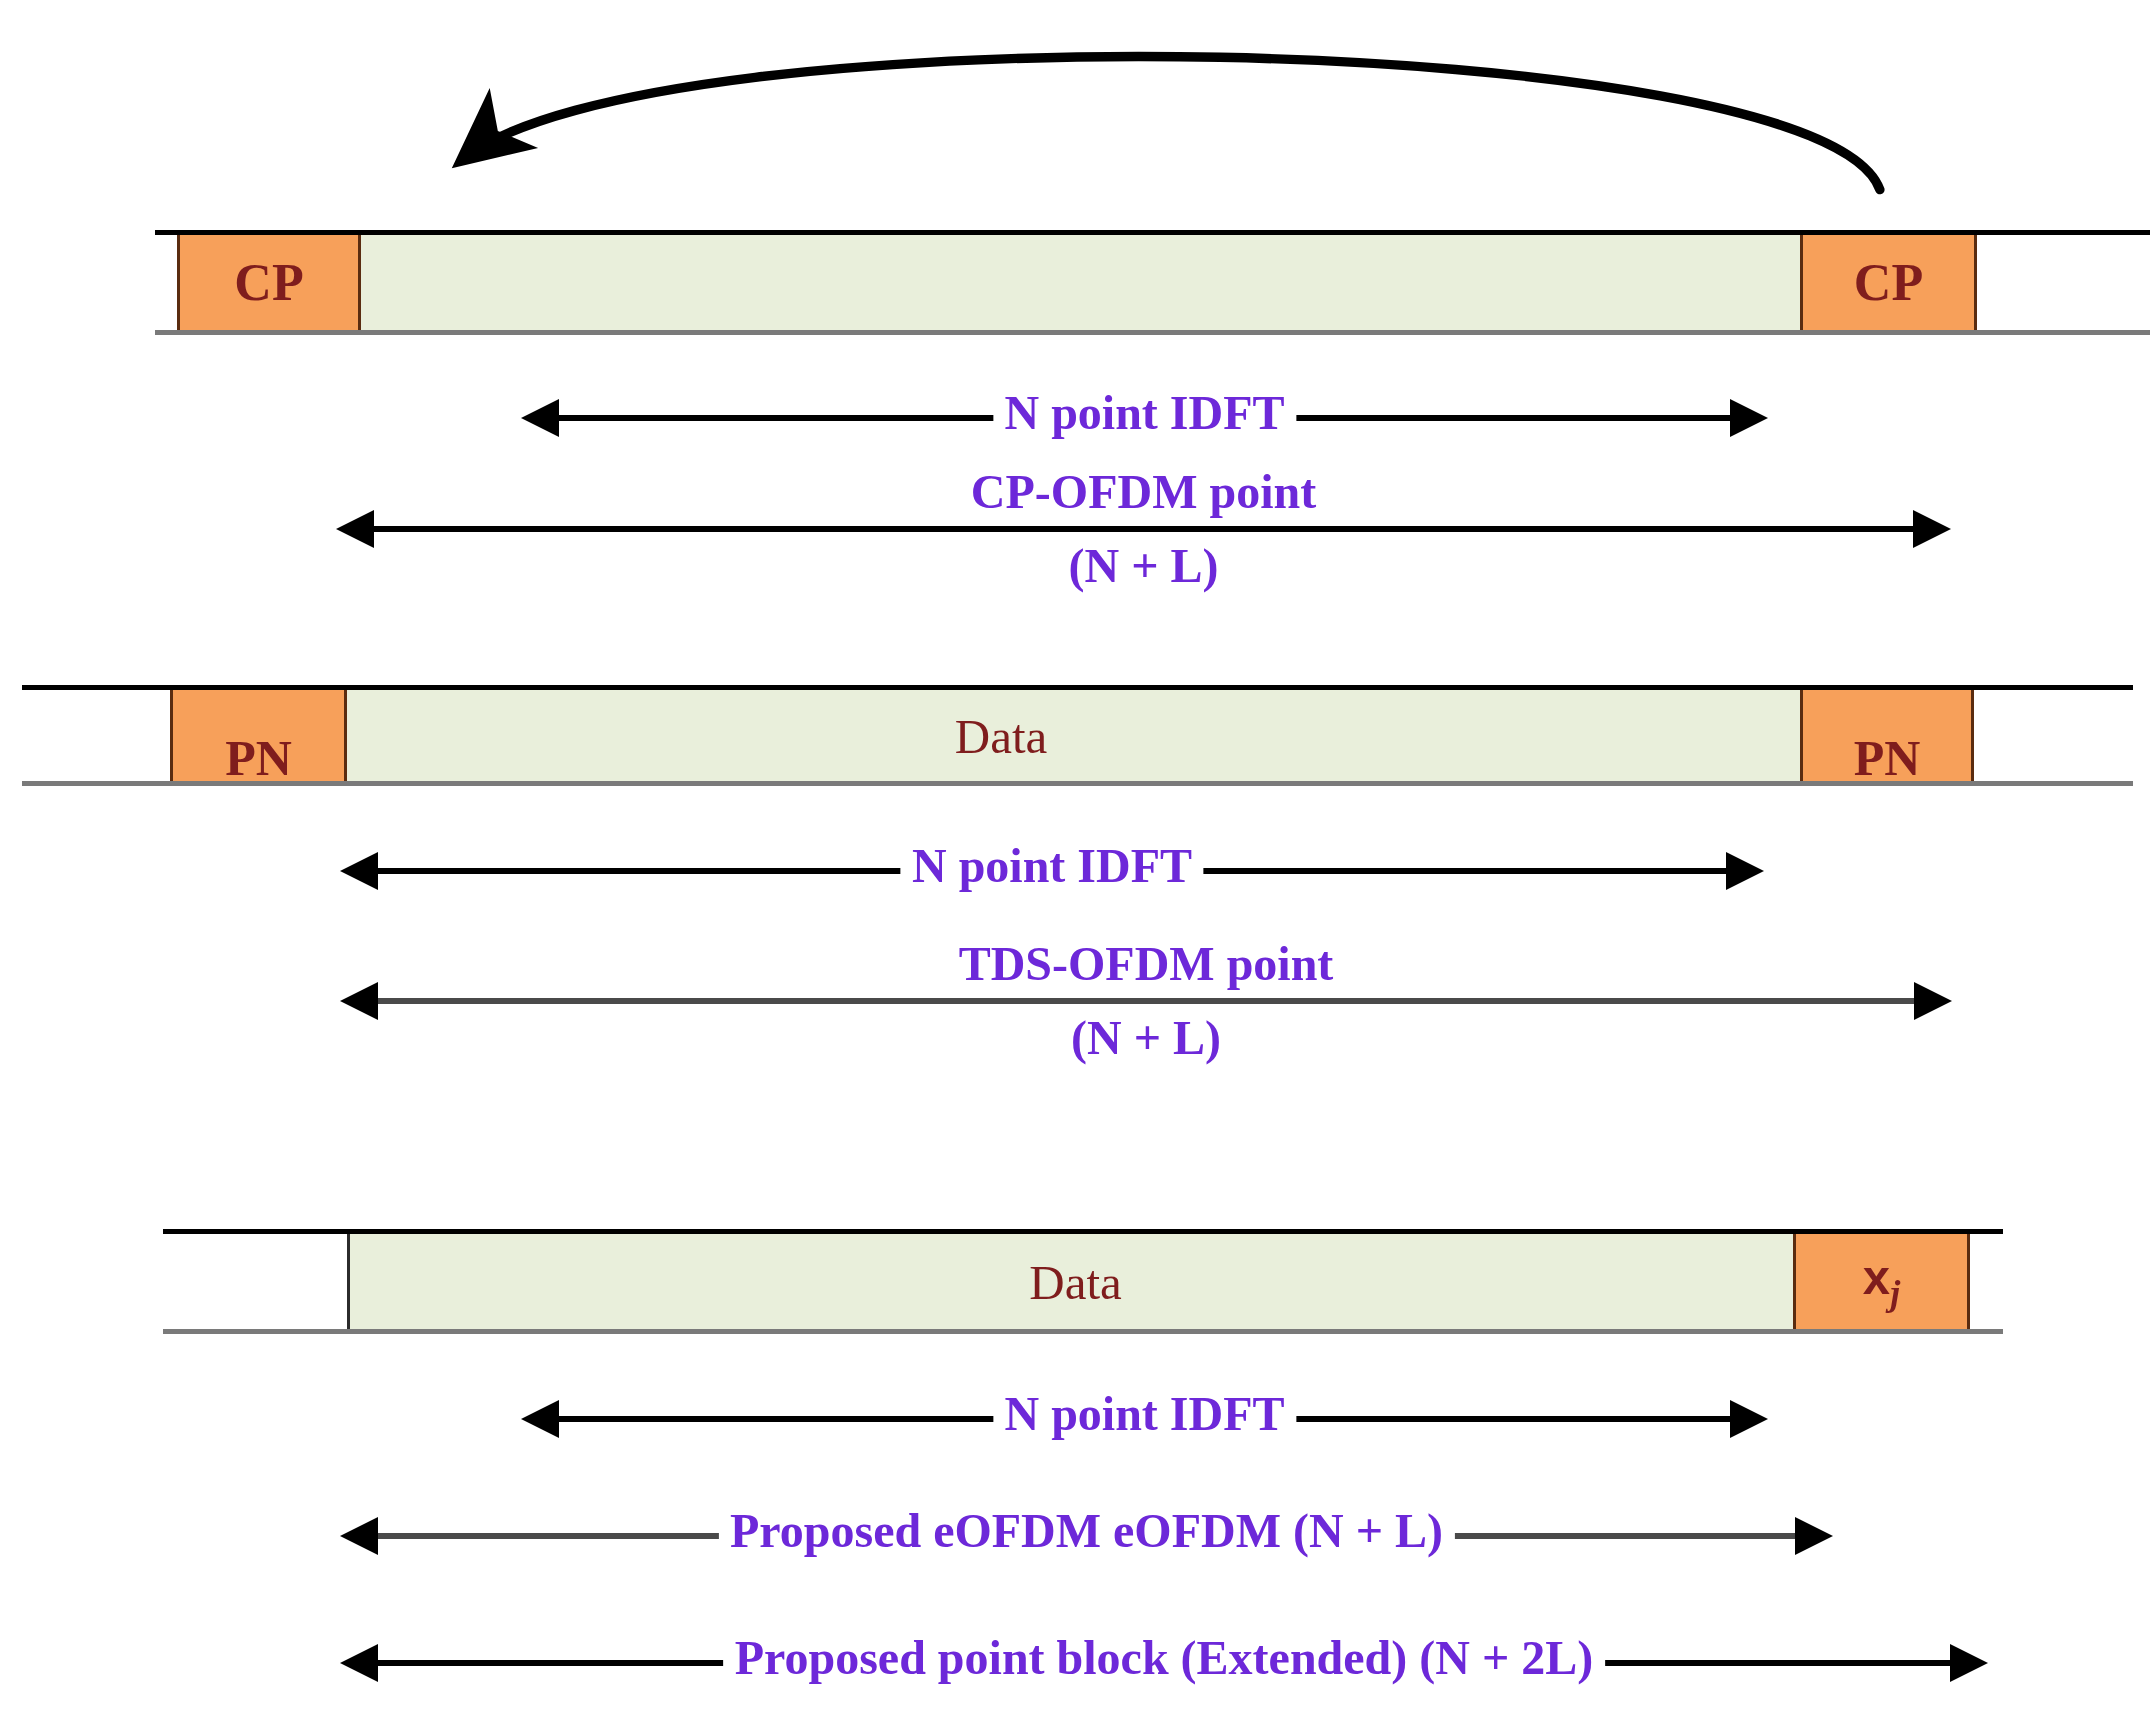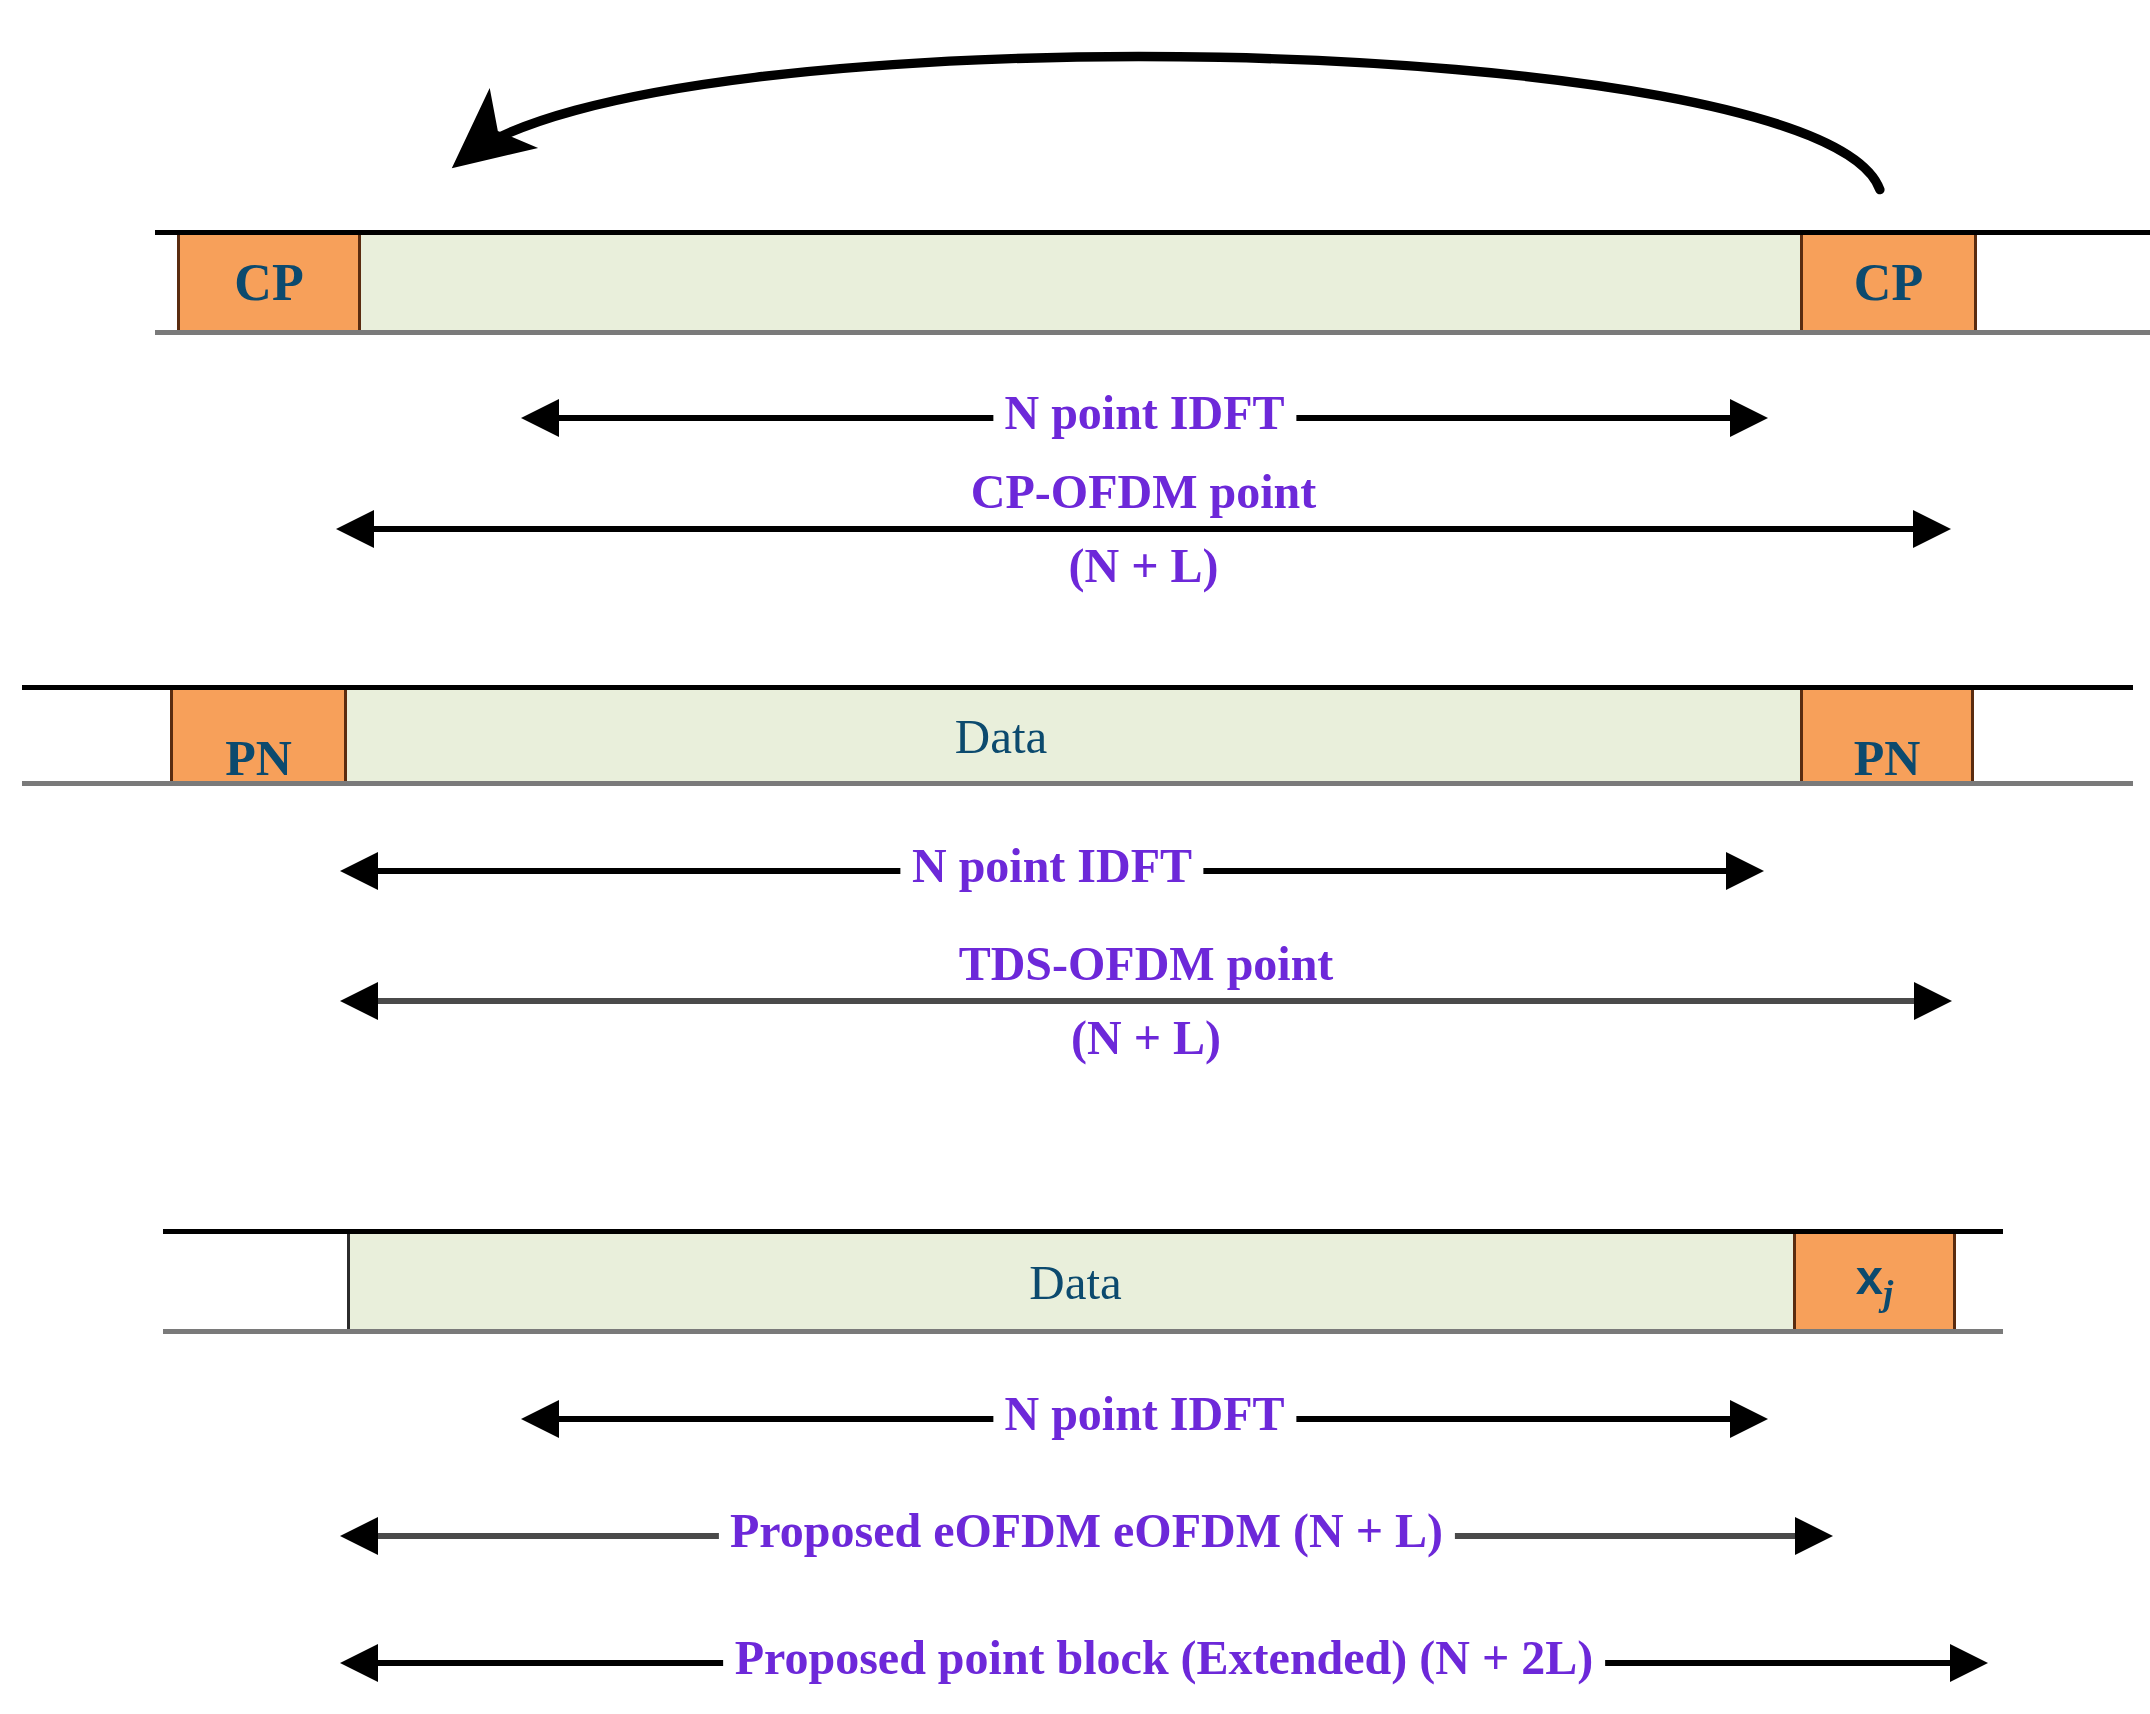--- a/index.html
+++ b/index.html
@@ -39,21 +39,21 @@
     background: #f7a05a;
     border-left: 3.6px solid #5a2c10;
     border-right: 3.6px solid #5a2c10;
   }
   .seg-label {
     position: absolute;
     left: 0; right: 0;
     top: 50%;
     transform: translateY(-50%);
     text-align: center;
-    color: #0c4a6e;
+    color: #7f1d1d;
     line-height: 1;
     white-space: nowrap;
   }
   .lab-cp   { font-size: 52px; font-weight: bold; }
   .lab-pn   { font-size: 50px; font-weight: bold; margin-top: 22px; }
   .lab-data { font-size: 49px; font-weight: normal; }
   .lab-x {
     font-family: "Liberation Sans", "DejaVu Sans", sans-serif;
     font-size: 49px;
     font-weight: bold;
@@ -176,21 +176,21 @@
     <div class="head left"></div>
     <div class="head right"></div>
     <div class="cap two-line">TDS-OFDM point</div>
     <div class="cap two-line" style="bottom:auto; top:11.6px;">(N + L)</div>
   </div>
 
   <div class="row" style="left:163px; top:1229px; width:1840px; height:105px;">
     <div class="seg data" style="left:184px; width:1457px;">
       <div class="seg-label lab-data">Data</div>
     </div>
-    <div class="seg guard" style="left:1630px; width:163px;">
+    <div class="seg guard" style="left:1630px; width:177px;">
       <div class="seg-label lab-x">
         <span>x</span><i>j</i>
       </div>
     </div>
   </div>
 
   <div class="measure dark" style="left:557px; top:1419px; width:1175px;">
     <div class="bar"></div>
     <div class="head left"></div>
     <div class="head right"></div>

